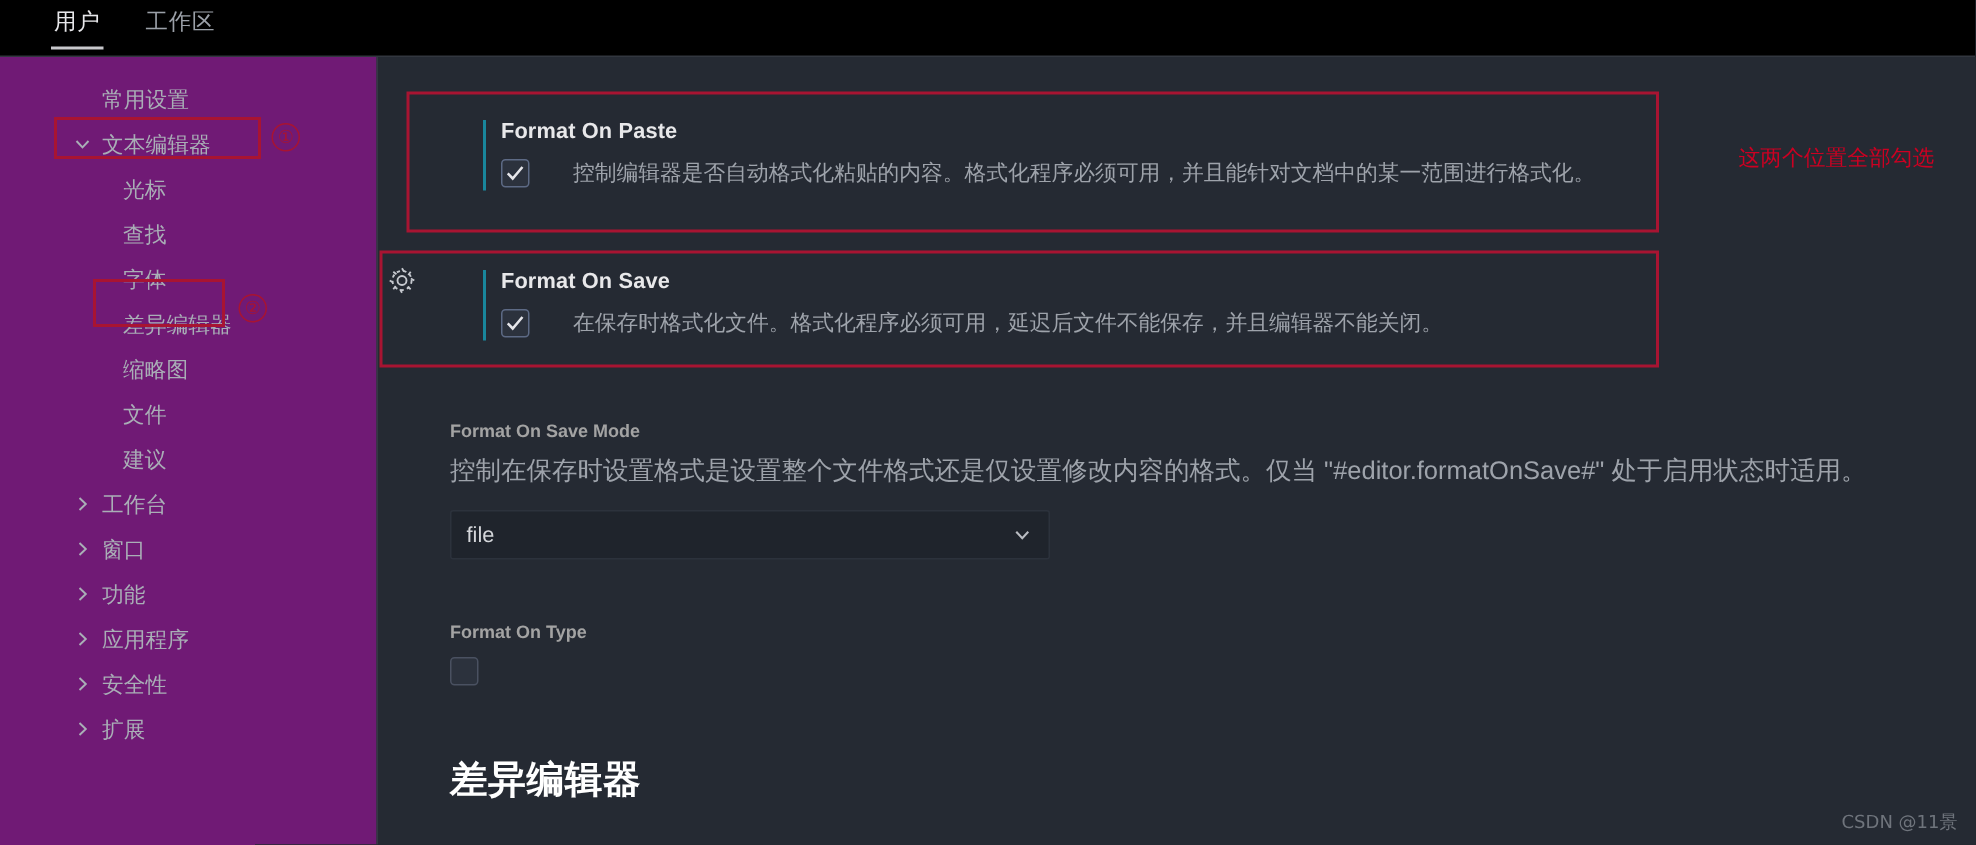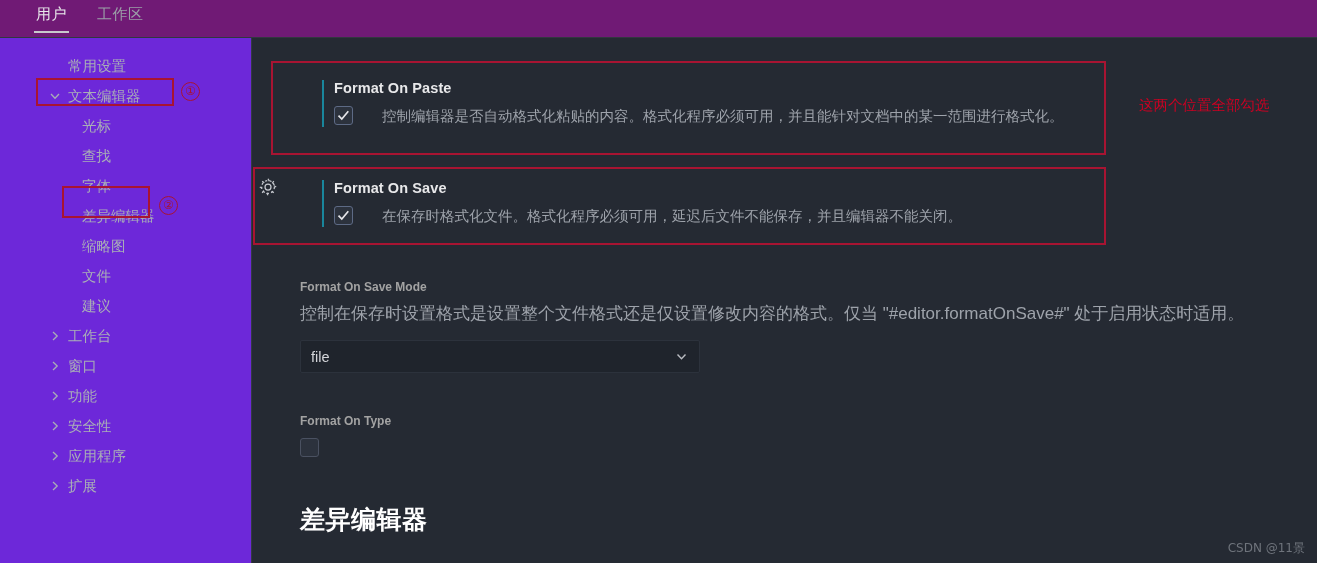--- a/index.html
+++ b/index.html
@@ -14,21 +14,21 @@
     color: #ccccd0;
     position: relative;
   }
 
   
   .tabbar {
     position: absolute;
     top: 0; left: 0;
     width: 1317px;
     height: 38px;
-    background: #701a75;
+    background: #000000;
   }
   .tabs {
     position: absolute;
     left: 34px;
     top: 2px;
     display: flex;
     gap: 26px;
   }
   .tab {
     font-size: 15px;
@@ -48,21 +48,21 @@
     height: 1px;
     background: #32373f;
   }
 
   
   .sidebar {
     position: absolute;
     left: 0; top: 38px;
     width: 251px;
     height: 525px;
-    background: #6d28d9;
+    background: #701a75;
     padding-top: 13px;
   }
   .side-item {
     position: relative;
     height: 30px;
     display: flex;
     align-items: center;
     font-size: 14.5px;
     color: #a9aeb6;
     cursor: pointer;
@@ -165,20 +165,21 @@
   .ann-box {
     position: absolute;
     border: 2px solid #a81432;
     pointer-events: none;
   }
   .ann-text {
     position: absolute;
     color: #cc0022;
     font-size: 14.5px;
     white-space: nowrap;
+    margin-left: 20px;
   }
   .circ {
     position: absolute;
     width: 19px; height: 19px;
     border: 1.4px solid #a81432;
     border-radius: 50%;
     color: #a81432;
     font-size: 12px;
     line-height: 17px;
     text-align: center;
@@ -307,29 +308,29 @@
         </svg>
     </span>
     <span class="lbl">功能</span>
   </div>
   <div class="side-item lv-root">
     <span class="chev">
       <svg width="14" height="14" viewBox="0 0 14 14">
           <path d="M5 3 L9.2 7 L5 11" fill="none" stroke="currentColor" stroke-width="1.3"></path>
         </svg>
     </span>
+    <span class="lbl">应用程序</span>
+  </div>
+  <div class="side-item lv-root">
+    <span class="chev">
+      <svg width="14" height="14" viewBox="0 0 14 14">
+          <path d="M5 3 L9.2 7 L5 11" fill="none" stroke="currentColor" stroke-width="1.3"></path>
+        </svg>
+    </span>
     <span class="lbl">安全性</span>
-  </div>
-  <div class="side-item lv-root">
-    <span class="chev">
-      <svg width="14" height="14" viewBox="0 0 14 14">
-          <path d="M5 3 L9.2 7 L5 11" fill="none" stroke="currentColor" stroke-width="1.3"></path>
-        </svg>
-    </span>
-    <span class="lbl">应用程序</span>
   </div>
   <div class="side-item lv-root">
     <span class="chev">
       <svg width="14" height="14" viewBox="0 0 14 14">
           <path d="M5 3 L9.2 7 L5 11" fill="none" stroke="currentColor" stroke-width="1.3"></path>
         </svg>
     </span>
     <span class="lbl">扩展</span>
   </div>
 </div>

